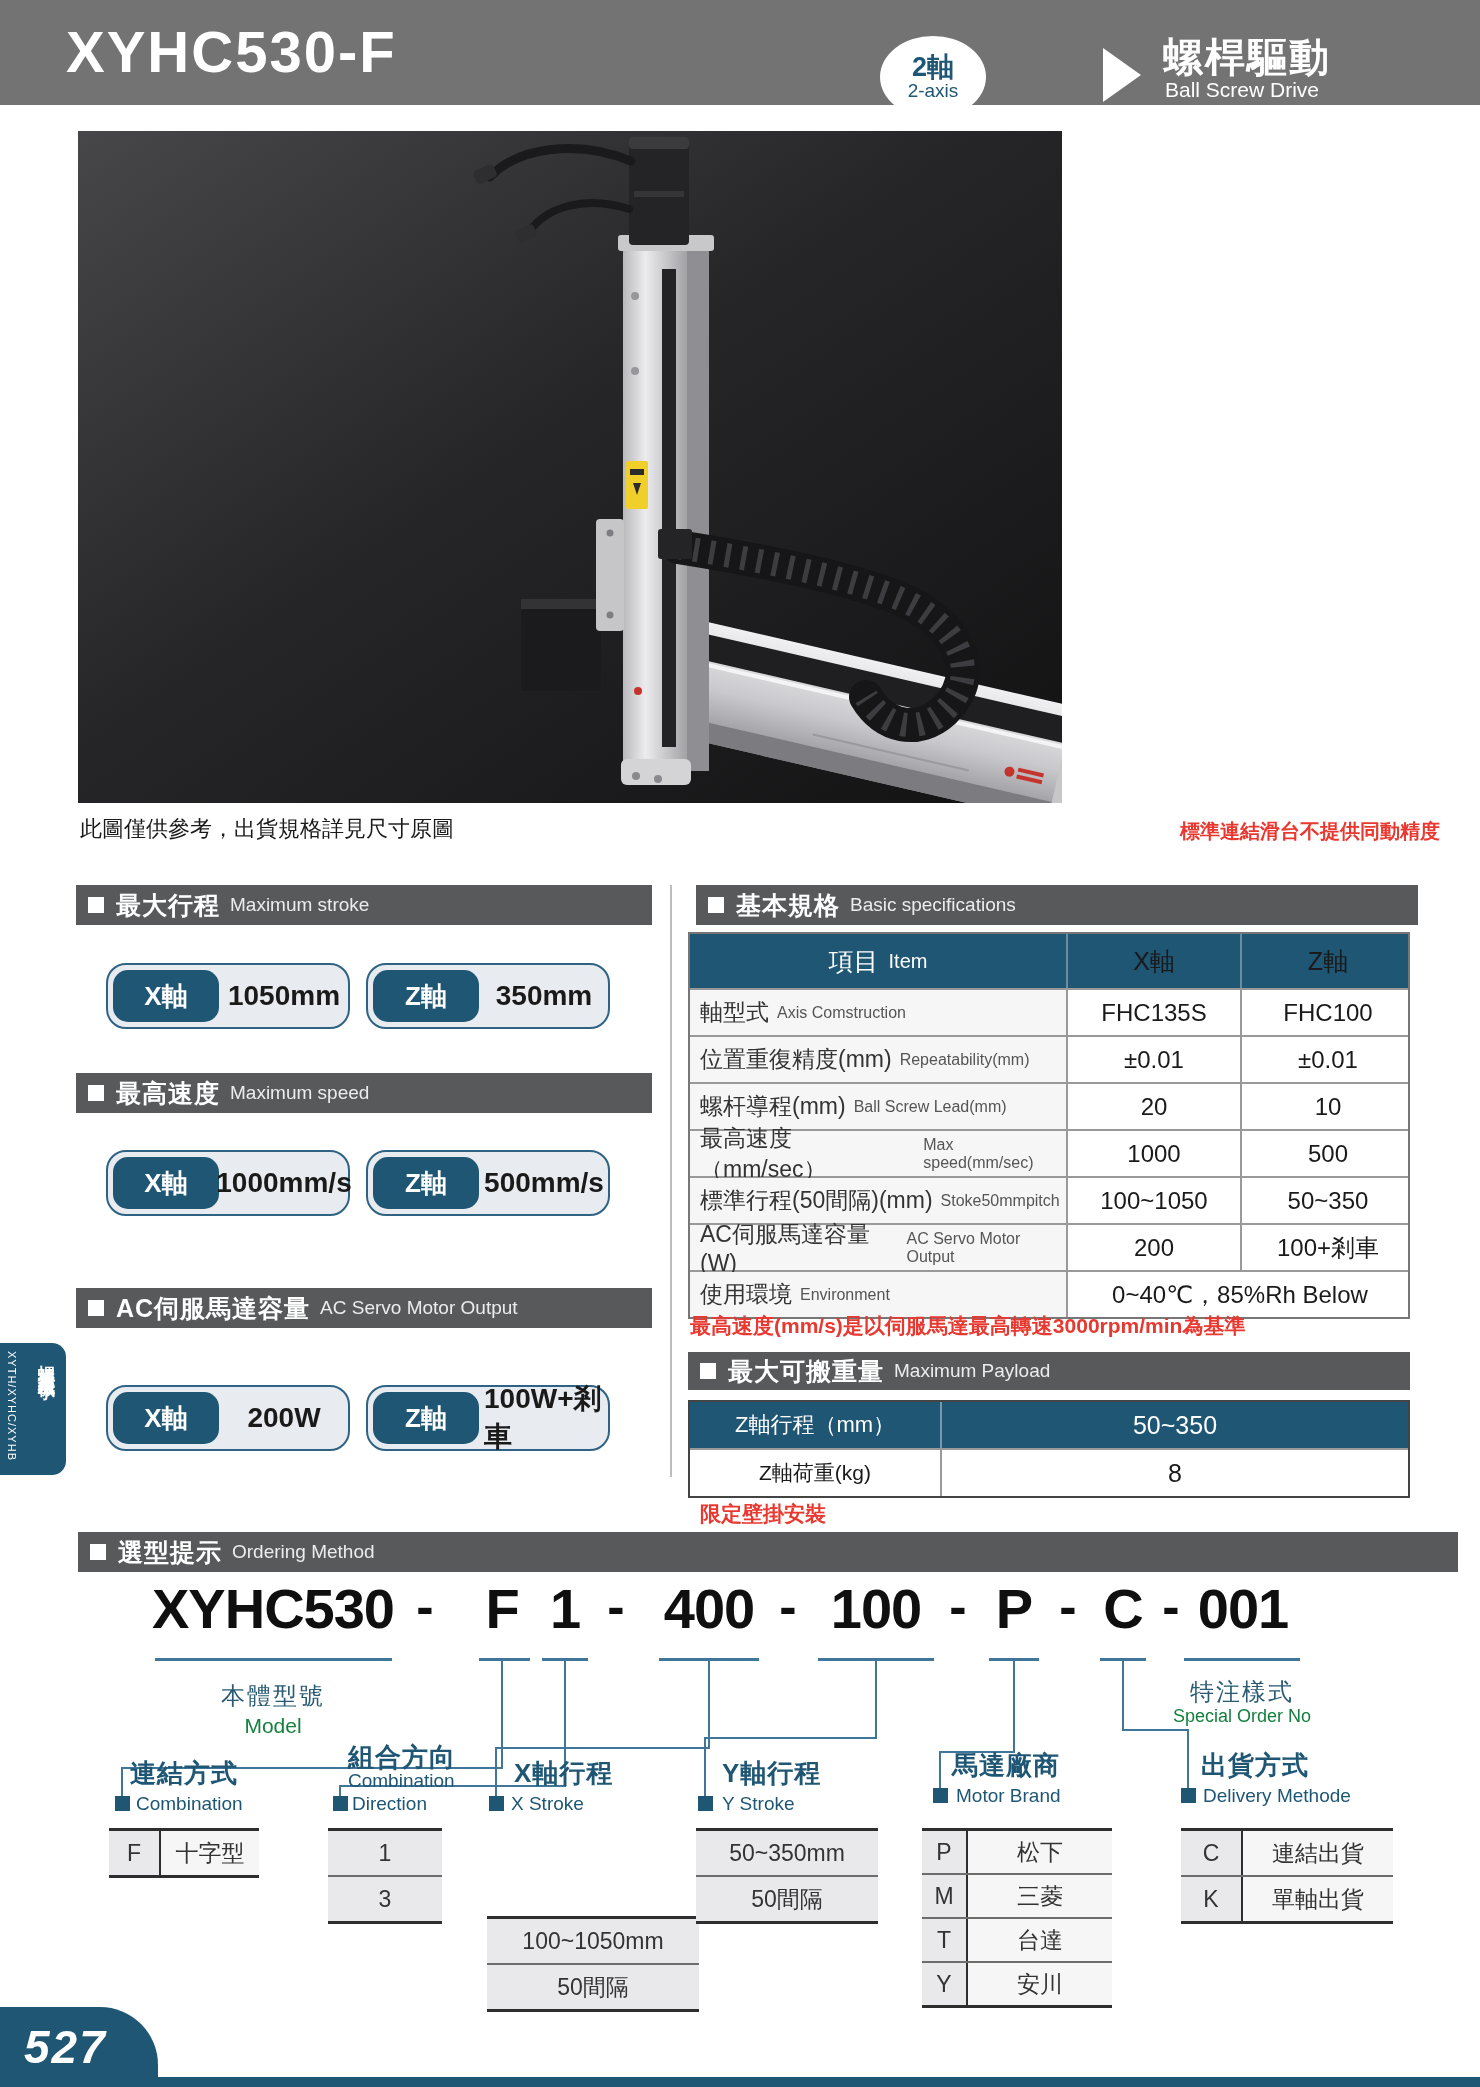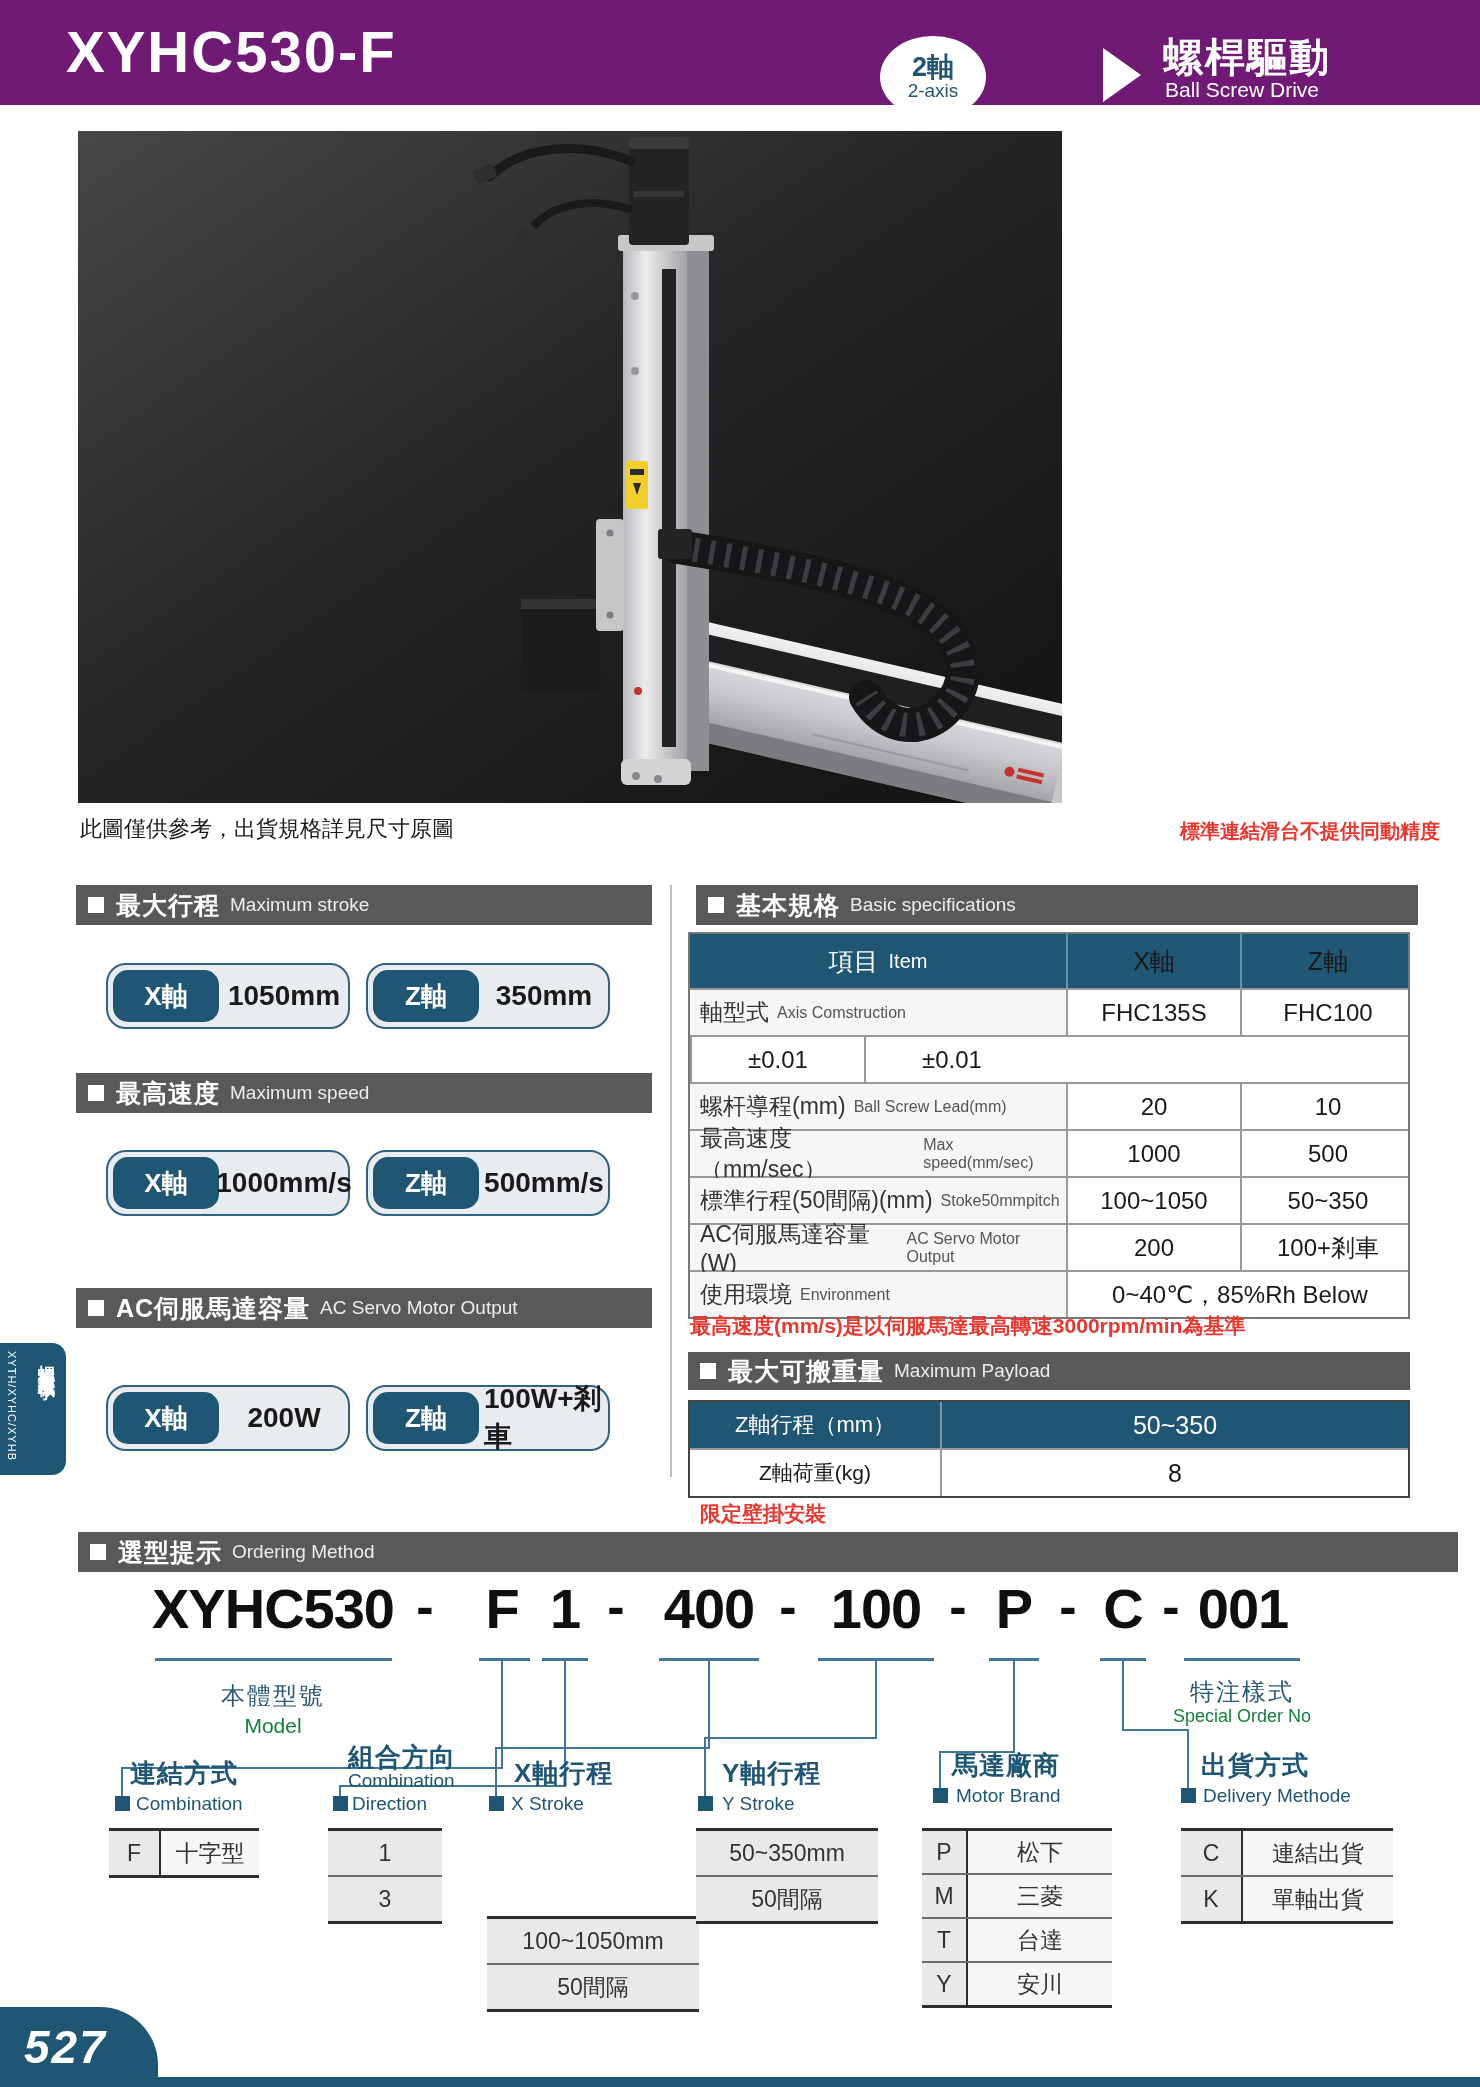--- a/index.html
+++ b/index.html
@@ -1,21 +1,21 @@
 <!DOCTYPE html>
 <html><head>
 <meta charset="utf-8">
 <style>
   html,body{margin:0;padding:0;background:#fff;}
   #page{position:relative;width:1480px;height:2087px;background:#fff;overflow:hidden;
         font-family:"Liberation Sans","DejaVu Sans",sans-serif;}
   .abs{position:absolute;}
 
   
-  #header{left:0;top:0;width:1480px;height:105px;background:#701a75;}
+  #header{left:0;top:0;width:1480px;height:105px;background:#737373;}
   #header-title{left:66px;top:18px;font-size:58px;font-weight:800;color:#fff;letter-spacing:2px;}
   #axis-badge{left:880px;top:36px;width:106px;height:82px;background:#fff;border-radius:50%;
       display:flex;flex-direction:column;align-items:center;justify-content:center;line-height:1.05;}
   #axis-badge .cn{font-size:27px;font-weight:800;color:#1e5674;}
   #axis-badge .en{font-size:19px;color:#1e5674;}
   #drive-arrow{left:1103px;top:48px;width:0;height:0;border-left:38px solid #fff;
       border-top:27px solid transparent;border-bottom:27px solid transparent;}
   #drive-cn{left:1163px;top:30px;font-size:40px;font-weight:800;color:#fff;letter-spacing:2px;}
   #drive-en{left:1165px;top:78px;font-size:21px;color:#fff;}
 
@@ -254,20 +254,24 @@
     </div>
     <div class="spec-row">
       <div class="c-item">
           <span class="cn">軸型式</span>
           <span class="en">Axis Comstruction</span>
         </div>
       <div class="c-x">FHC135S</div>
       <div class="c-z">FHC100</div>
     </div>
     <div class="spec-row">
+      <div class="c-item">
+          <span class="cn">位置重復精度(mm)</span>
+          <span class="en">Repeatability(mm)</span>
+        </div>
       <div class="c-x">±0.01</div>
       <div class="c-z">±0.01</div>
     </div>
     <div class="spec-row">
       <div class="c-item">
           <span class="cn">螺杆導程(mm)</span>
           <span class="en">Ball Screw Lead(mm)</span>
         </div>
       <div class="c-x">20</div>
       <div class="c-z">10</div>

